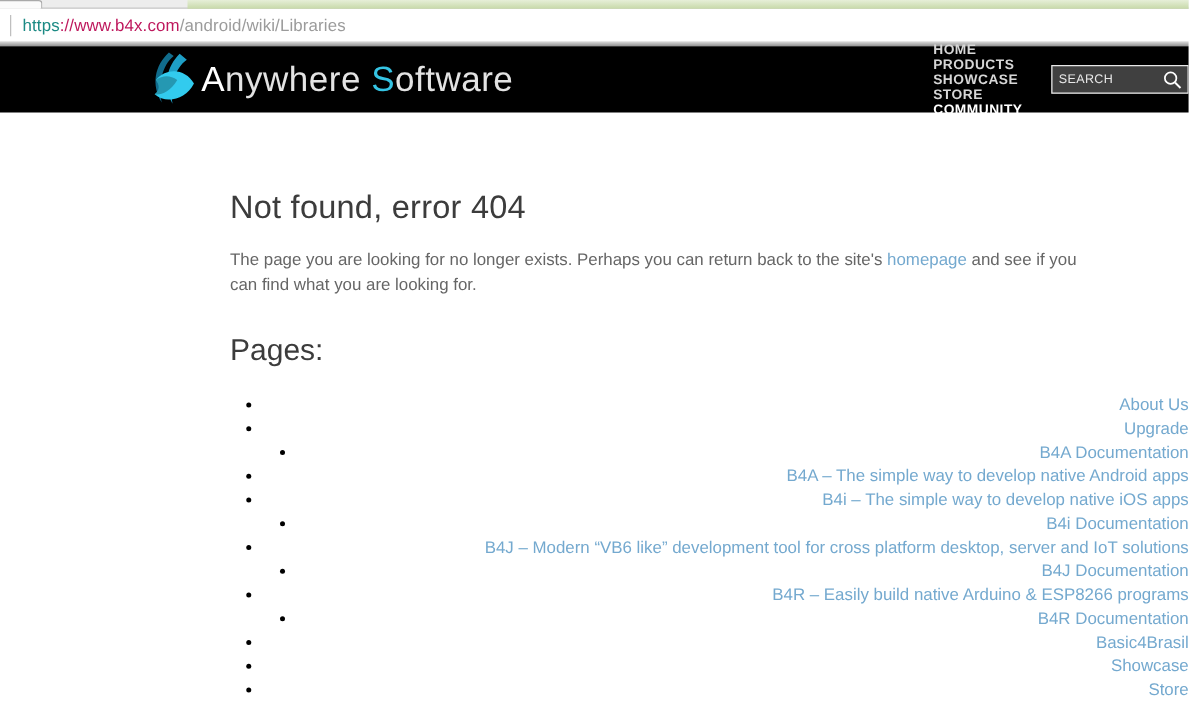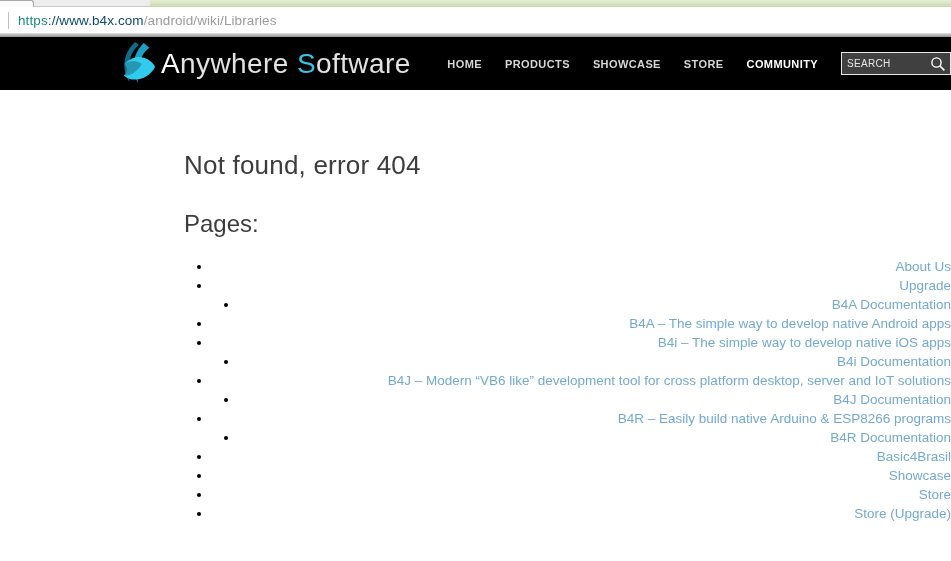--- a/index.html
+++ b/index.html
@@ -37,21 +37,21 @@
     display: flex; align-items: center;
     padding-left: 8px;
   }
   .address-separator {
     width: 1px; height: 17px;
     background: #bfbfbf;
     margin-right: 9px;
   }
   .url-text { font-size: 13.5px; letter-spacing: 0.1px; white-space: nowrap; }
   .url-scheme { color: #1b8a84; text-align: center; }
-  .url-host { color: #0c4a6e; margin-top: 41px; }
+  .url-host { color: #be185d; margin-top: 41px; }
   .url-path { color: #9b9b9b; }
   .chrome-divider {
     height: 4px;
     background: linear-gradient(#e0e0e0, #909090);
   }
 
   
   .site-header {
     height: 53px;
     background: #000000;
@@ -61,21 +61,21 @@
   .logo { display: flex; align-items: center; cursor: pointer; }
   .logo svg { display: block; margin-right: 2px; margin-top: -2px; }
   .logo-text {
     font-size: 28px; line-height: 1;
     color: #e3e3e3; letter-spacing: 0.4px;
     white-space: pre;
   }
   .logo-initial-a { color: #ffffff; }
   .logo-initial-s { color: #35c4e4; }
   .header-spacer { flex: 1; }
-  .main-nav { display: flex; align-items: flex-start; }
+  .main-nav { display: flex; align-items: flex-start; flex-direction: column; }
   .nav-item {
     font-size: 11px; color: #d6d6d6;
     letter-spacing: 0.4px;
     margin-right: 23px;
     font-weight: 600;
     cursor: pointer;
     white-space: nowrap;
   }
   .nav-item.active { color: #ffffff; font-weight: 800; }
   .search-box {
@@ -165,20 +165,21 @@
     <svg class="search-icon" width="16" height="16" viewBox="0 0 16 16">
       <circle cx="6.5" cy="6.5" r="4.6" fill="none" stroke="#ffffff" stroke-width="1.4"></circle>
       <line x1="10" y1="10" x2="14.4" y2="14.4" stroke="#ffffff" stroke-width="1.6"></line>
     </svg>
   </div>
 </div>
 
 <div class="content">
   <h1 class="error-title">Not found, error 404</h1>
 
+  <p class="error-body"><span>The page you are looking for no longer exists. Perhaps you can return back to the site's </span><a class="inline-link" href="#">homepage</a><span> and see if you can find what you are looking for.</span></p>
 
   <h2 class="pages-heading">Pages:</h2>
 
   <ul class="pages-list">
       <li><a href="#">About Us</a></li>
       <li><a href="#">Upgrade</a><ul class="pages-sublist">
           <li><a href="#">B4A Documentation</a></li>
         </ul></li>
       <li><a href="#">B4A – The simple way to develop native Android apps</a></li>
       <li><a href="#">B4i – The simple way to develop native iOS apps</a><ul class="pages-sublist">

